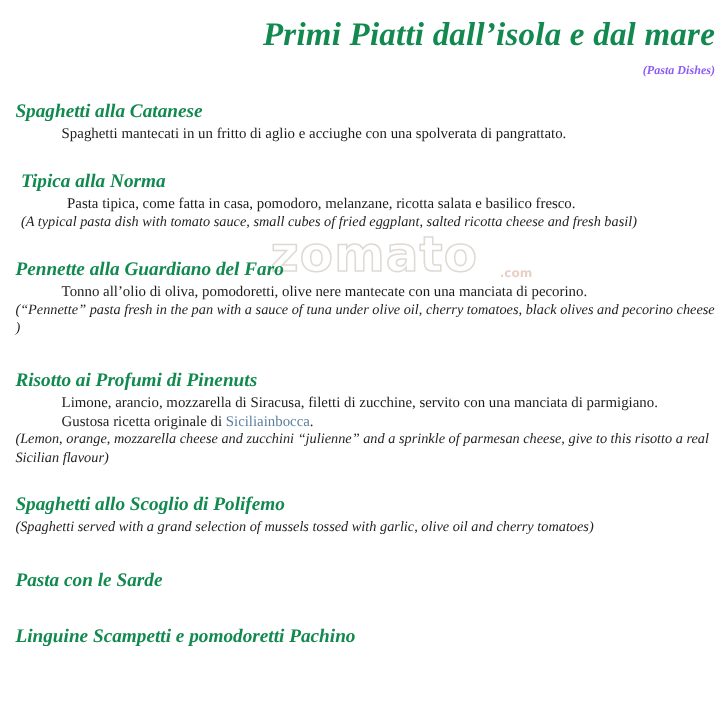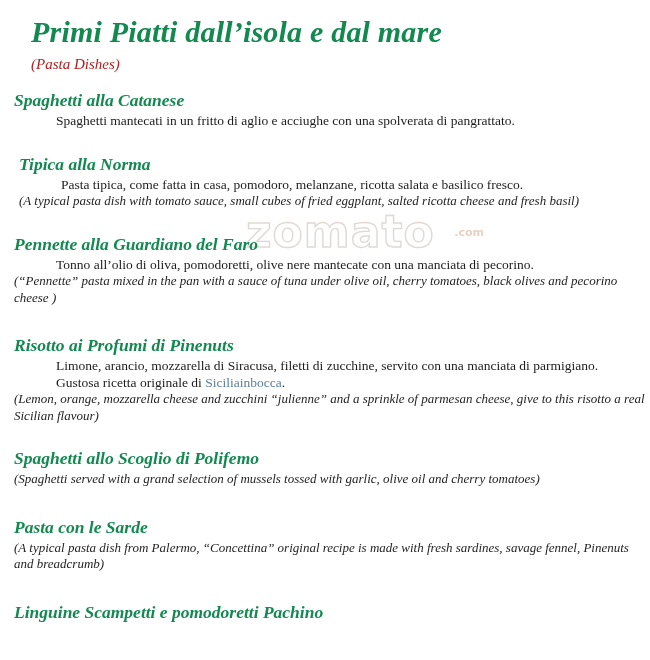--- a/index.html
+++ b/index.html
@@ -46,45 +46,44 @@
     white-space: nowrap;
     margin-left: 28px;
   }
   .watermark-sup {
     font-family: "DejaVu Sans", sans-serif;
     font-size: 11px;
     font-weight: 700;
     color: rgba(205, 150, 120, 0.45);
     position: absolute;
     right: -4px;
-    top: 18px;
+    top: 34px;
     letter-spacing: 0;
   }
 
   
   .menu-header {
     position: relative;
     z-index: 2;
-    text-align: left;
+    text-align: right;
     padding-top: 14px;
-    margin-left: 31px;
   }
   .menu-title {
     font-size: 30px;
     font-weight: 700;
     font-style: italic;
     color: #11894f;
     line-height: 36px;
     letter-spacing: 0.2px;
   }
   .menu-subtitle {
-    font-size: 15px;
-    font-weight: 400;
+    font-size: 11px;
+    font-weight: 700;
     font-style: italic;
-    color: #b91c1c;
+    color: #8b5cf6;
     line-height: 22px;
     margin-top: 3px;
   }
 
   
   .dish-list {
     position: relative;
     z-index: 2;
     margin-top: 14px;
   }
@@ -149,38 +148,37 @@
 
     <div class="dish indented gap-lg">
       <div class="dish-name">Tipica alla Norma</div>
       <div class="dish-desc">Pasta tipica, come fatta in casa, pomodoro, melanzane, ricotta salata e basilico fresco.</div>
       <div class="dish-trans">(A typical pasta dish with tomato sauce, small cubes of fried eggplant, salted ricotta cheese and fresh basil)</div>
     </div>
 
     <div class="dish gap-xl">
       <div class="dish-name">Pennette alla Guardiano del Faro</div>
       <div class="dish-desc">Tonno all’olio di oliva, pomodoretti, olive nere mantecate con una manciata di pecorino.</div>
-      <div class="dish-trans">(“Pennette” pasta mixed in the pan with a sauce of tuna under olive oil, cherry tomatoes, black olives and pecorino cheese )</div>
+      <div class="dish-trans">(“Pennette” pasta fresh in the pan with a sauce of tuna under olive oil, cherry tomatoes, black olives and pecorino cheese )</div>
     </div>
 
     <div class="dish gap-lg">
       <div class="dish-name">Risotto ai Profumi di Pinenuts</div>
       <div class="dish-desc">Limone, arancio, mozzarella di Siracusa, filetti di zucchine, servito con una manciata di parmigiano.</div>
       <div class="dish-desc"><span>Gustosa ricetta originale di </span><span class="link">Siciliainbocca</span><span>.</span></div>
       <div class="dish-trans">(Lemon, orange, mozzarella cheese and zucchini “julienne” and a sprinkle of parmesan cheese, give to this risotto a real Sicilian  flavour)</div>
     </div>
 
     <div class="dish gap-xl">
       <div class="dish-name">Spaghetti allo Scoglio di Polifemo</div>
       <div class="dish-trans">(Spaghetti served with a grand selection of mussels tossed with garlic, olive oil and cherry tomatoes)</div>
     </div>
 
     <div class="dish gap-xl">
       <div class="dish-name">Pasta con le Sarde</div>
-      <div class="dish-trans">(A typical pasta dish from Palermo, “Concettina” original recipe is made with fresh sardines, savage fennel, Pinenuts and breadcrumb)</div>
     </div>
 
     <div class="dish">
       <div class="dish-name">Linguine Scampetti e pomodoretti Pachino</div>
 
     </div>
 
   </div>
 </div>
 

